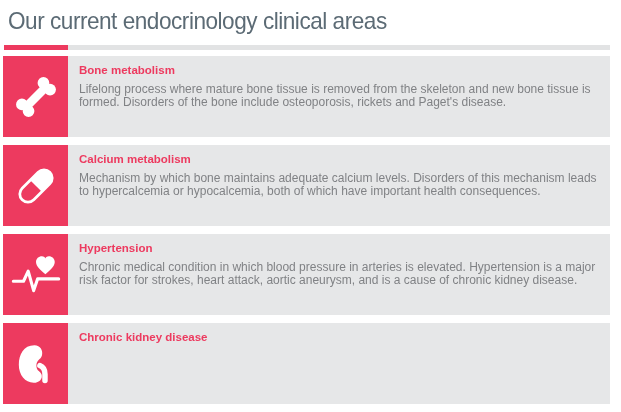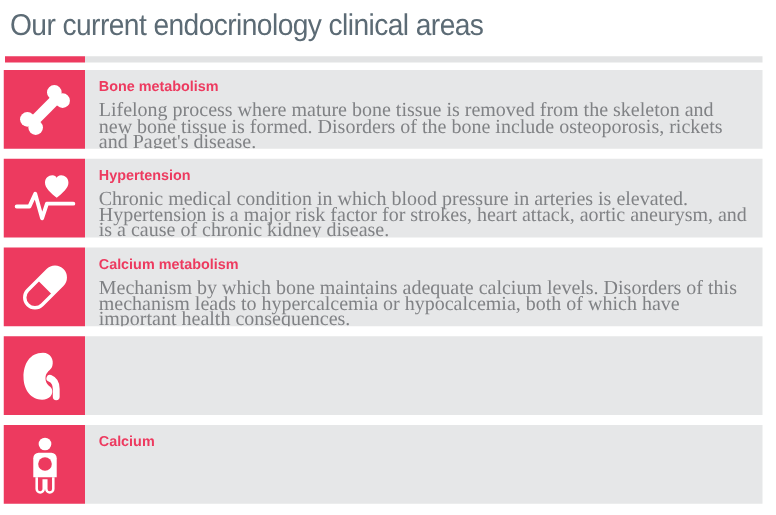--- a/index.html
+++ b/index.html
@@ -31,21 +31,21 @@
   .rule{
     display:flex;
     height:5px;
     margin:9px 11px 0 4px;
   }
   .rule-accent{width:64px;background:var(--accent);}
   .rule-rest{flex:1;background:var(--rule-gray);}
   .rows{margin-top:6px;}
   .row{
     display:flex;
-    height:63px;
+    height:81px;
     margin:0 11px 8px 3px;
   }
   .icon-box{
     flex:0 0 65px;
     width:65px;
     background:var(--accent);
     display:flex;
     align-items:center;
     justify-content:center;
   }
@@ -56,24 +56,23 @@
     padding:8px 12px 0 11px;
     overflow:hidden;
   }
   .row-title{
     font-size:11.5px;
     font-weight:bold;
     color:var(--accent);
     margin-bottom:7px;
   }
   .row-desc{
-    font-size:16px;
+    font-size:12px;
     line-height:12.5px;
     color:var(--body-text);
-    font-family:Liberation Serif, serif;
   }
 </style>
 </head>
 <body>
 
 <div class="page">
   <h1 class="page-title">Our current endocrinology clinical areas</h1>
   <div class="rule">
     <div class="rule-accent"></div>
     <div class="rule-rest"></div>
@@ -93,53 +92,54 @@
         </div>
     <div class="row-content">
       <div class="row-title">Bone metabolism</div>
       <div class="row-desc">Lifelong process where mature bone tissue is removed from the skeleton and new bone tissue is formed. Disorders of the bone include osteoporosis, rickets and Paget's disease.</div>
     </div>
   </div>
 
   <div class="row">
     <div class="icon-box">
           <svg viewBox="0 0 64 64" xmlns="http://www.w3.org/2000/svg">
-    <polyline points="3,40 16,40 22,27 29,52 34,37 61,37" fill="none" stroke="#ffffff" stroke-width="4" stroke-linejoin="round" stroke-linecap="round"></polyline>
-    <path d="M44 31 C 38 26 32 21 32 15.5 C 32 11 35.5 8 39.5 8 C 42 8 44 9.5 44 11 C 44 9.5 46 8 48.5 8 C 52.5 8 56 11 56 15.5 C 56 21 50 26 44 31 Z" fill="#ffffff"></path>
-  </svg>
-        </div>
-    <div class="row-content">
-      <div class="row-title">Hypertension</div>
-      <div class="row-desc">Chronic medical condition in which blood pressure in arteries is elevated. Hypertension is a major risk factor for strokes, heart attack, aortic aneurysm, and is a cause of chronic kidney disease.</div>
-    </div>
-  </div>
-
-  <div class="row">
-    <div class="icon-box">
-          <svg viewBox="0 0 64 64" xmlns="http://www.w3.org/2000/svg">
     <g transform="rotate(45 32 32)">
       <rect x="21.5" y="7" width="21" height="50" rx="10.5" fill="none" stroke="#ffffff" stroke-width="3.5"></rect>
       <path d="M21.5 32 v-14.5 a10.5 10.5 0 0 1 21 0 V32 Z" fill="#ffffff"></path>
     </g>
   </svg>
         </div>
     <div class="row-content">
       <div class="row-title">Calcium metabolism</div>
       <div class="row-desc">Mechanism by which bone maintains adequate calcium levels. Disorders of this mechanism leads to hypercalcemia or hypocalcemia, both of which have important health consequences.</div>
     </div>
   </div>
 
   <div class="row">
     <div class="icon-box">
           <svg viewBox="0 0 64 64" xmlns="http://www.w3.org/2000/svg">
+    <polyline points="3,40 16,40 22,27 29,52 34,37 61,37" fill="none" stroke="#ffffff" stroke-width="4" stroke-linejoin="round" stroke-linecap="round"></polyline>
+    <path d="M44 31 C 38 26 32 21 32 15.5 C 32 11 35.5 8 39.5 8 C 42 8 44 9.5 44 11 C 44 9.5 46 8 48.5 8 C 52.5 8 56 11 56 15.5 C 56 21 50 26 44 31 Z" fill="#ffffff"></path>
+  </svg>
+        </div>
+    <div class="row-content">
+      <div class="row-title">Hypertension</div>
+      <div class="row-desc">Chronic medical condition in which blood pressure in arteries is elevated. Hypertension is a major risk factor for strokes, heart attack, aortic aneurysm, and is a cause of chronic kidney disease.</div>
+    </div>
+  </div>
+
+  <div class="row">
+    <div class="icon-box">
+          <svg viewBox="0 0 64 64" xmlns="http://www.w3.org/2000/svg">
     <path fill="#ffffff" d="M30 8 C 16 8 10 20 10 33 C 10 46 18 56 29 56 C 36.5 56 41 50.5 39 45 C 37.5 41.5 32.5 41 32.5 34 C 32.5 27 38 26.5 39.5 21.5 C 41.5 15 37.5 8 30 8 Z"></path>
     <path fill="none" stroke="#ffffff" stroke-width="7" stroke-linecap="round" d="M37 34 C 42 36 43.5 40 43.5 45 L 43.5 53"></path>
   </svg>
         </div>
     <div class="row-content">
+      <div class="row-title">Chronic kidney disease</div>
     </div>
   </div>
 
   <div class="row">
     <div class="icon-box">
           <svg viewBox="0 0 64 64" xmlns="http://www.w3.org/2000/svg">
     <circle cx="32" cy="10.5" r="6.5" fill="#ffffff"></circle>
     <path fill="#ffffff" d="M20 44.5 V 25 a5.5 5.5 0 0 1 5.5-5.5 h 13 A 5.5 5.5 0 0 1 44 25 v 19.5 Z"></path>
     <circle cx="32" cy="31" r="7" fill="var(--accent)"></circle>
     <path d="M23.5 44.5 L 23.5 56.5 a 3.6 3.6 0 0 0 7.2 0 L 30.7 46.5" fill="none" stroke="#ffffff" stroke-width="2.6"></path>

